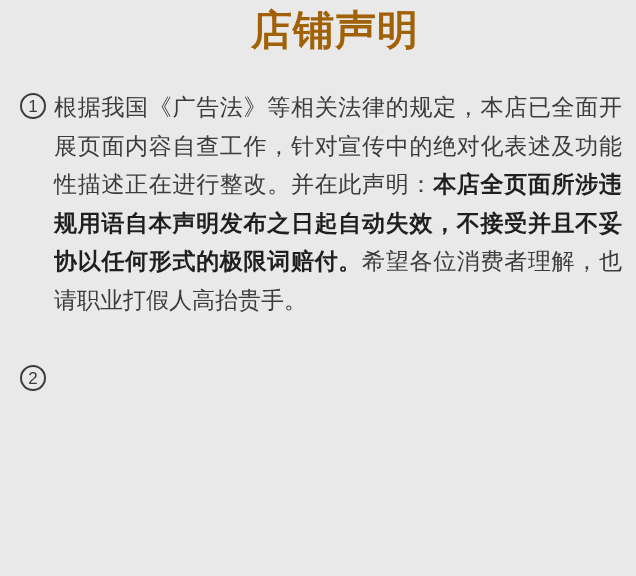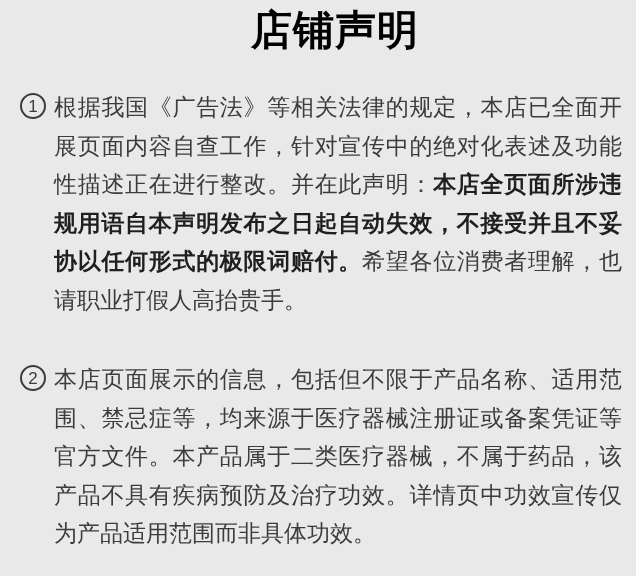--- a/index.html
+++ b/index.html
@@ -19,21 +19,21 @@
     height: 576px;
     box-sizing: border-box;
     padding-top: 6px;
   }
   .title {
     text-align: center;
     padding-left: 34px; 
     font-size: 41px;
     line-height: 48px;
     font-weight: 700;
-    color: #000000;
+    color: #a16207;
     letter-spacing: 1px;
   }
   .content {
     margin-top: 34px;
     padding-left: 20px;
     padding-right: 14px;
   }
   .para {
     position: relative;
     padding-left: 34px;
@@ -80,17 +80,16 @@
 
   <div class="content">
 
     <div class="para">
       <span class="num-badge">1</span>
       <span class="seg">根据我国《广告法》等相关法律的规定，本店已全面开展页面内容自查工作，针对宣传中的绝对化表述及功能性描述正在进行整改。并在此声明：</span><span class="seg bold">本店全页面所涉违规用语自本声明发布之日起自动失效，不接受并且不妥协以任何形式的极限词赔付。</span><span class="seg">希望各位消费者理解，也请职业打假人高抬贵手。</span>
     </div>
 
     <div class="para">
       <span class="num-badge">2</span>
-      <span class="seg">本店页面展示的信息，包括但不限于产品名称、适用范围、禁忌症等，均来源于医疗器械注册证或备案凭证等官方文件。本产品属于二类医疗器械，不属于药品，该产品不具有疾病预防及治疗功效。详情页中功效宣传仅为产品适用范围而非具体功效。</span>
     </div>
 
   </div>
 </div>
 
 </body></html>

